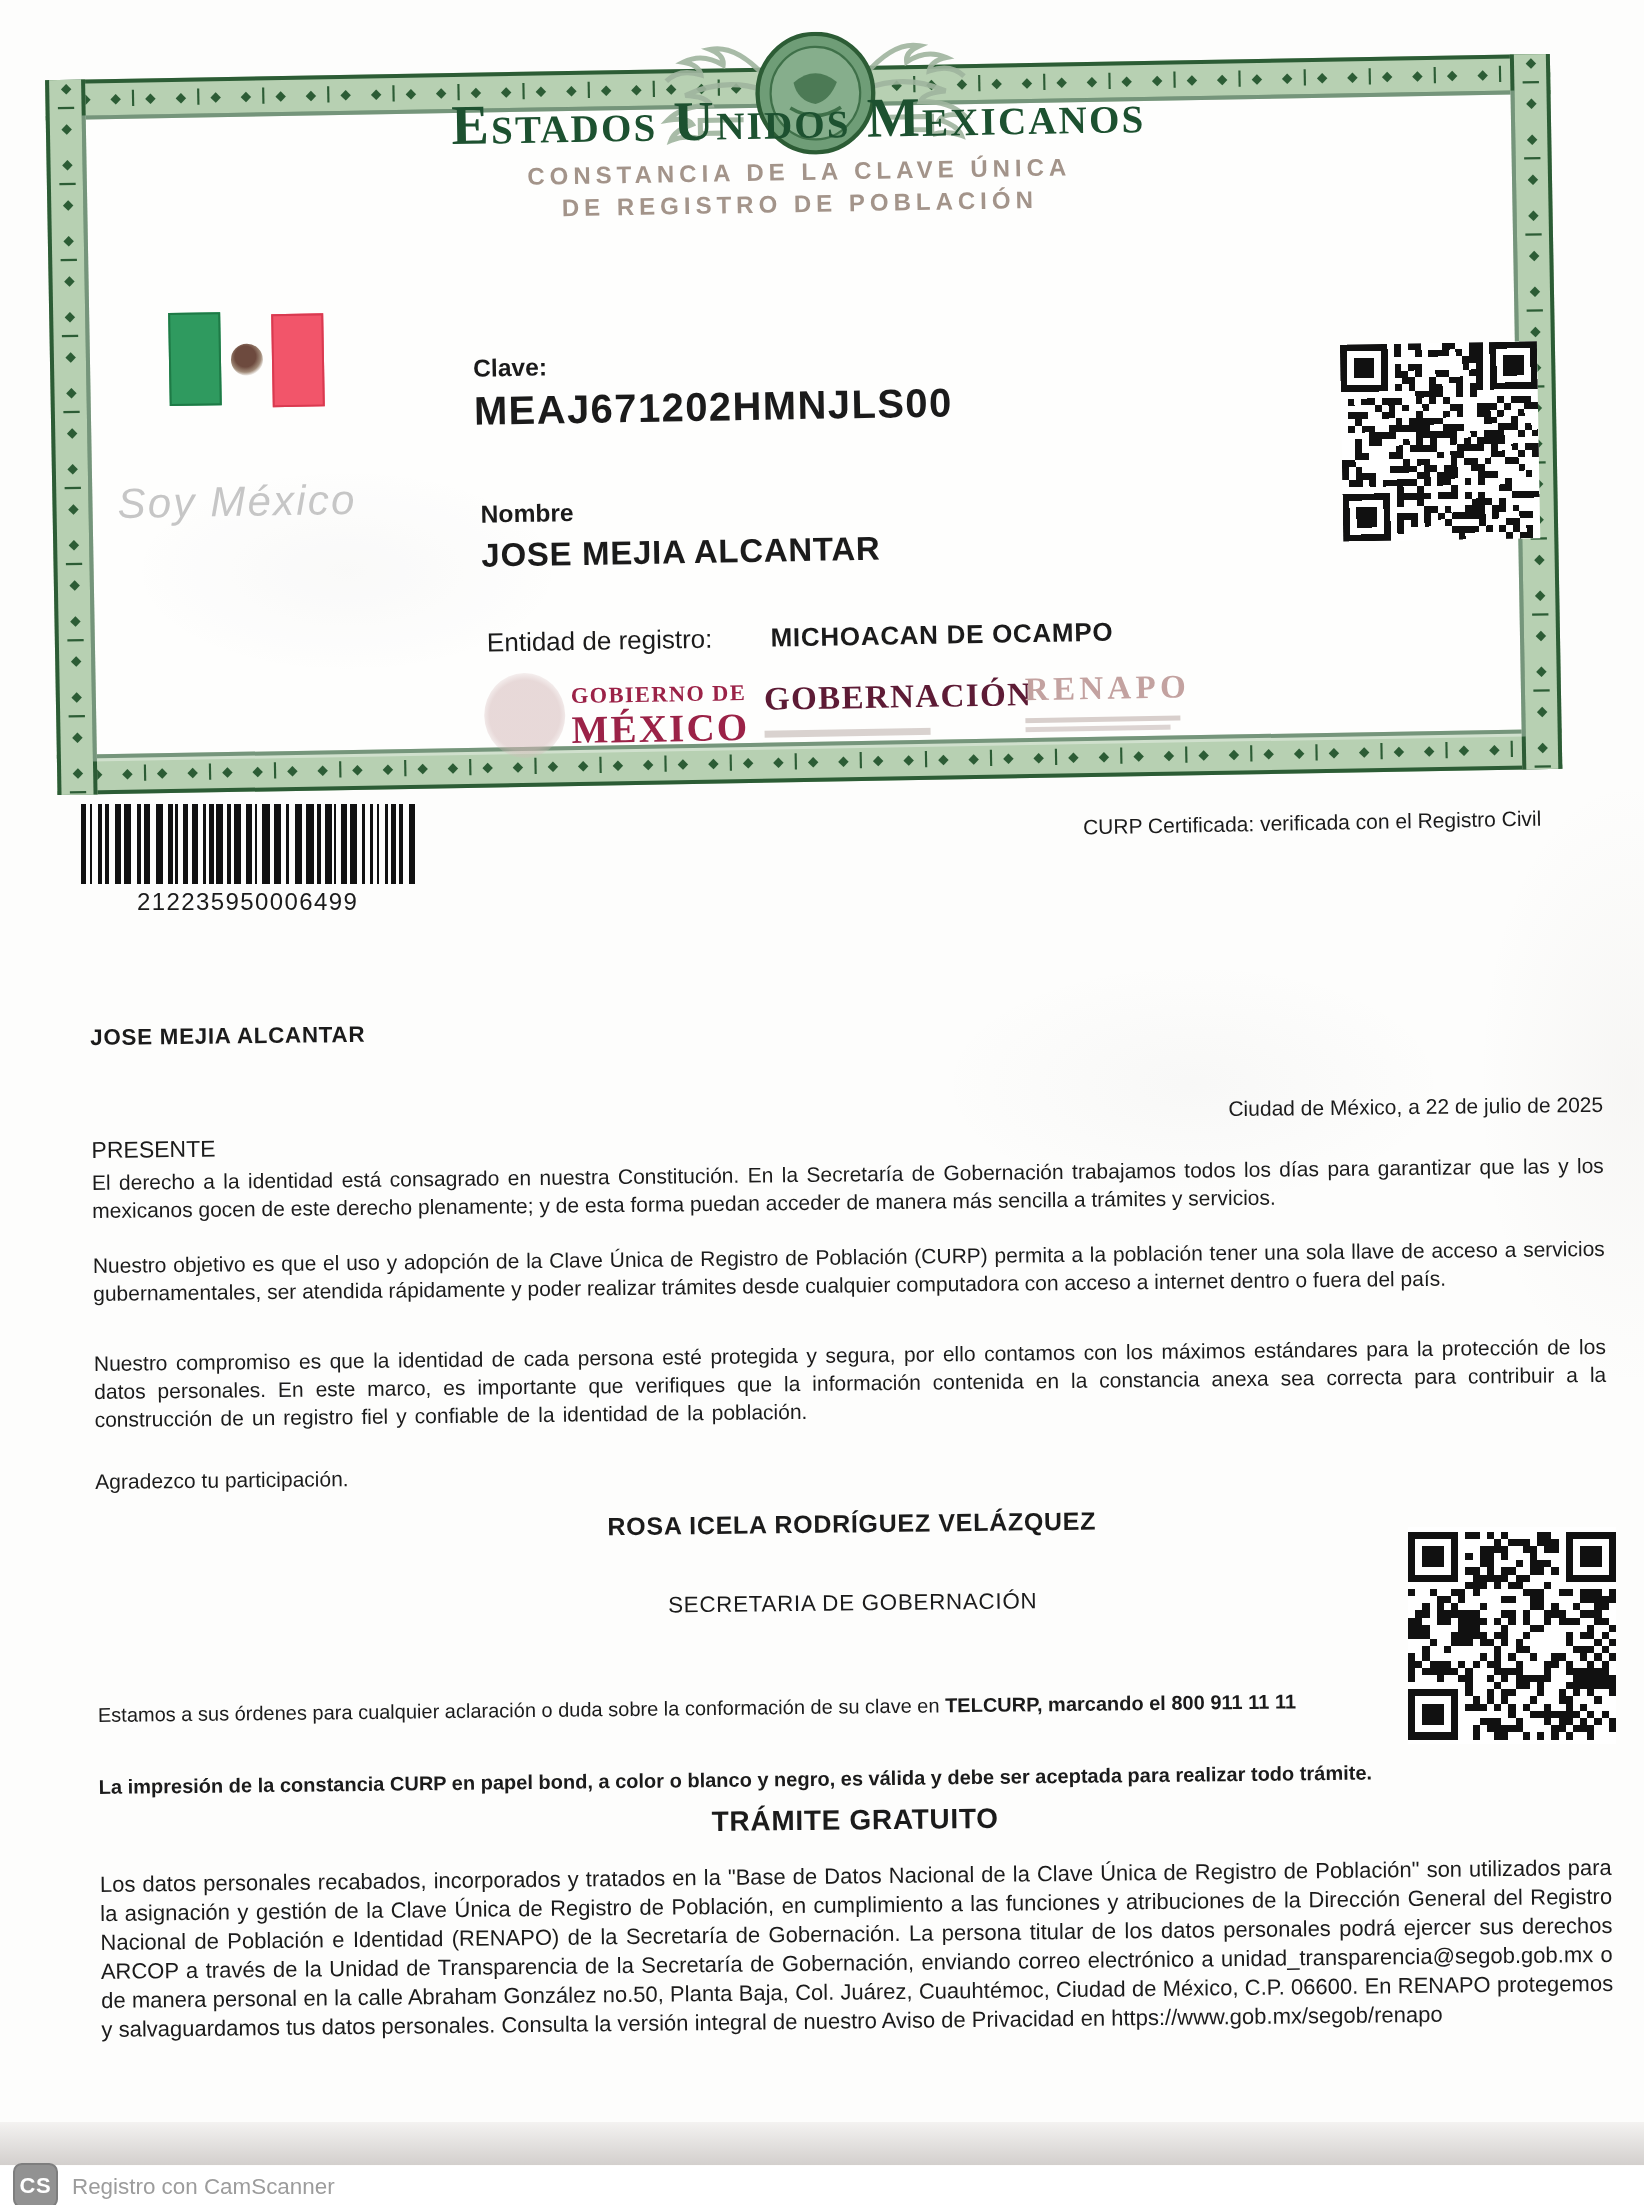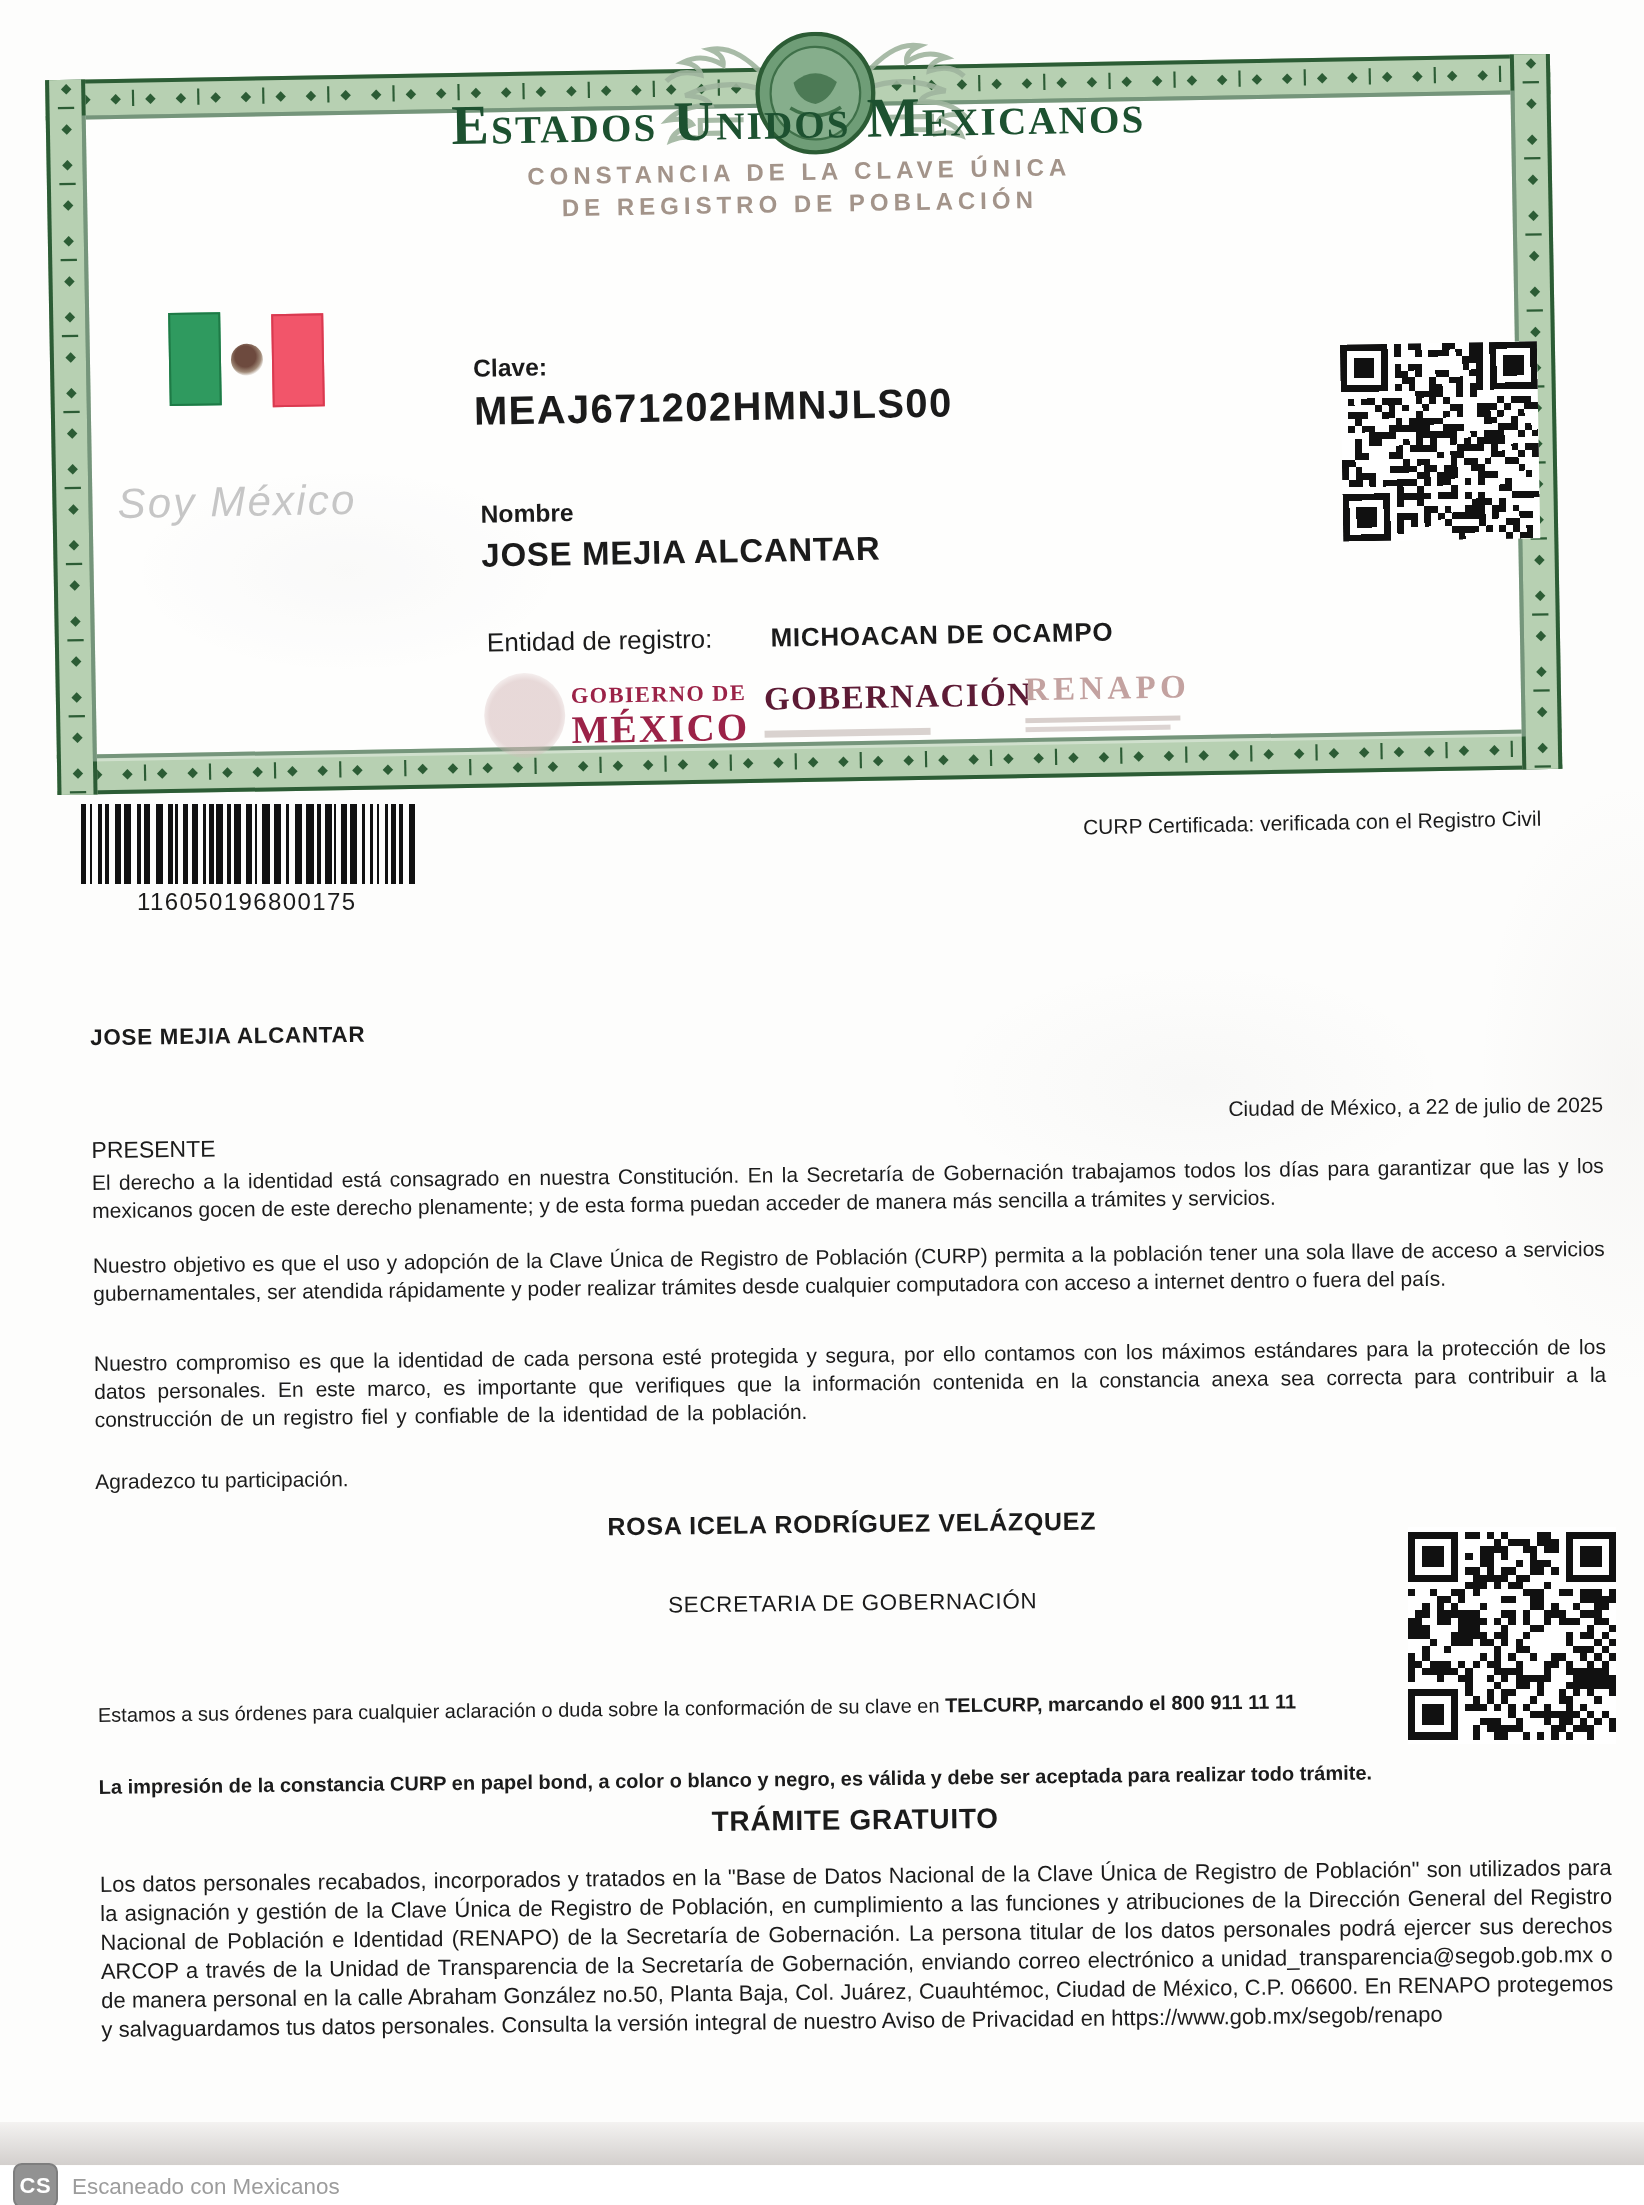--- a/index.html
+++ b/index.html
@@ -544,21 +544,21 @@
     <span style="width:5.8px;"></span>
     <span style="width:2.9px;background:#111;"></span>
     <span style="width:3.6px;"></span>
     <span style="width:5px;background:#111;"></span>
     <span style="width:2.9px;"></span>
     <span style="width:3.6px;background:#111;"></span>
     <span style="width:5.8px;"></span>
     <span style="width:6.5px;background:#111;"></span>
     <span style="width:5.8px;"></span>
   </div>
-<div class="abs barcode-number">116050196800175</div>
+<div class="abs barcode-number">212235950006499</div>
 <div class="abs cert-note">CURP Certificada: verificada con el Registro Civil</div>
 
 <div class="abs letter">
   <div class="item addressee">JOSE MEJIA ALCANTAR</div>
   <div class="item dateline">Ciudad de México, a 22 de julio de 2025</div>
   <div class="item salutation">PRESENTE</div>
   <div class="item para p1">El derecho a la identidad está consagrado en nuestra Constitución. En la Secretaría de Gobernación trabajamos todos los días para garantizar que las y los mexicanos gocen de este derecho plenamente; y de esta forma puedan acceder de manera más sencilla a trámites y servicios.</div>
   <div class="item para p2">Nuestro objetivo es que el uso y adopción de la Clave Única de Registro de Población (CURP) permita a la población tener una sola llave de acceso a servicios gubernamentales, ser atendida rápidamente y poder realizar trámites desde cualquier computadora con acceso a internet dentro o fuera del país.</div>
   <div class="item para p3">Nuestro compromiso es que la identidad de cada persona esté protegida y segura, por ello contamos con los máximos estándares para la protección de los datos personales. En este marco, es importante que verifiques que la información contenida en la constancia anexa sea correcta para contribuir a la construcción de un registro fiel y confiable de la identidad de la población.</div>
   <div class="item closing">Agradezco tu participación.</div>
@@ -890,14 +890,14 @@
       <rect x="24" y="2" width="3" height="3" fill="#111"></rect>
       <rect x="0" y="22" width="7" height="7"></rect>
       <rect x="1" y="23" width="5" height="5" fill="#fff"></rect>
       <rect x="2" y="24" width="3" height="3" fill="#111"></rect>
     </svg>
   </div>
 
 <div class="abs scan-shadow"></div>
 <div class="abs scan-strip"></div>
 <div class="abs cs-icon">CS</div>
-<div class="abs cs-label">Escaneado con Mexicanos</div>
+<div class="abs cs-label">Registro con CamScanner</div>
 
 
 </body></html>

